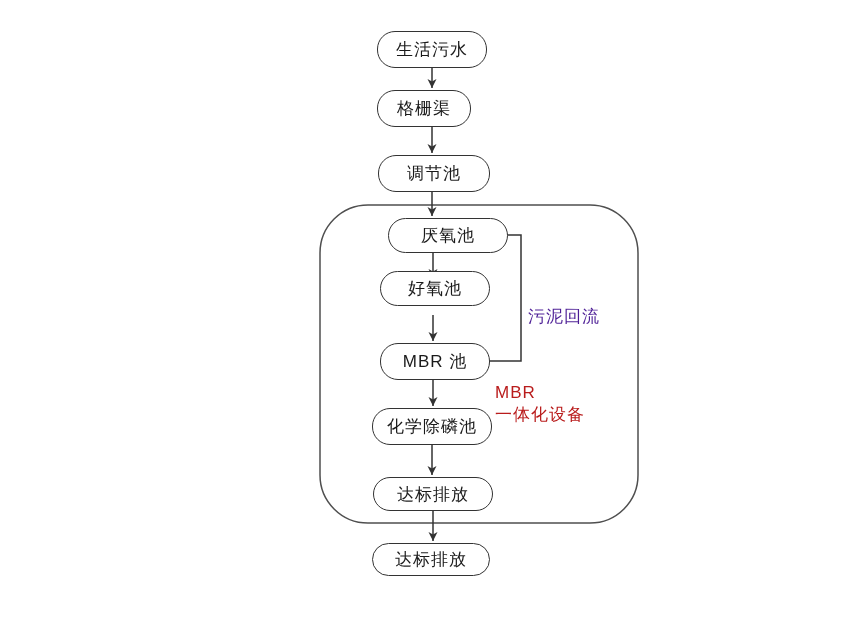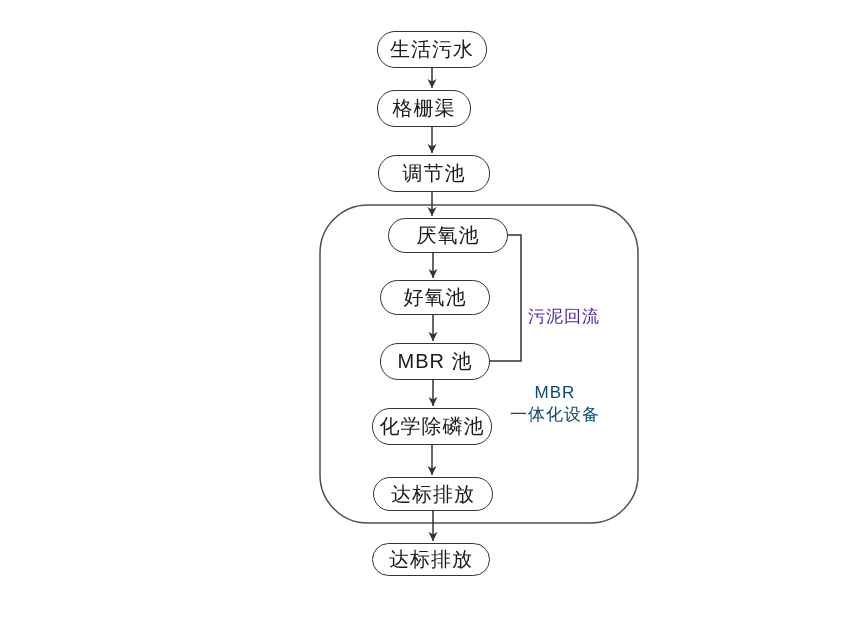--- a/index.html
+++ b/index.html
@@ -24,41 +24,40 @@
   .node {
     position: absolute;
     z-index: 2;
     box-sizing: border-box;
     background: #ffffff;
     border: 1.6px solid #333333;
     border-radius: 18px;
     display: flex;
     align-items: center;
     justify-content: center;
-    font-size: 20px;
+    font-size: 17px;
     color: #1a1a1a;
     letter-spacing: 1px;
     white-space: nowrap;
   }
   .float-label {
     position: absolute;
     z-index: 2;
     font-size: 17px;
     color: #4c1d95;
     letter-spacing: 1px;
     white-space: nowrap;
   }
   .equip-label {
     position: absolute;
     z-index: 2;
     width: 120px;
-    text-align: center;
     font-size: 17px;
     line-height: 22px;
-    color: #0c4a6e;
+    color: #b91c1c;
     letter-spacing: 1px;
   }
   .caption {
     position: absolute;
     z-index: 2;
     font-size: 19px;
     font-weight: bold;
     color: #111111;
     letter-spacing: 1px;
     white-space: nowrap;
@@ -93,21 +92,21 @@
   </svg>
 
   <div class="node" style="left:377px; top:31px;  width:110px; height:37px;">生活污水</div>
 
   <div class="node" style="left:377px; top:90px;  width:94px; height:37px;">格栅渠</div>
 
   <div class="node" style="left:378px; top:155px; width:112px; height:37px;">调节池</div>
 
   <div class="node" style="left:388px; top:218px; width:120px; height:35px;">厌氧池</div>
 
-  <div class="node" style="left:380px; top:280px; width:110px; height:35px;">好氧池</div>
+  <div class="node" style="left:380px; top:271px; width:110px; height:35px;">好氧池</div>
 
   <div class="node" style="left:380px; top:343px; width:110px; height:37px;">MBR 池</div>
 
   <div class="node" style="left:372px; top:408px; width:120px; height:37px;">化学除磷池</div>
 
   <div class="node" style="left:373px; top:477px; width:120px; height:34px;">达标排放</div>
 
   <div class="node" style="left:372px; top:543px; width:118px; height:33px;">达标排放</div>
 
   <div class="float-label" style="left:528px; top:305px;">污泥回流</div>

